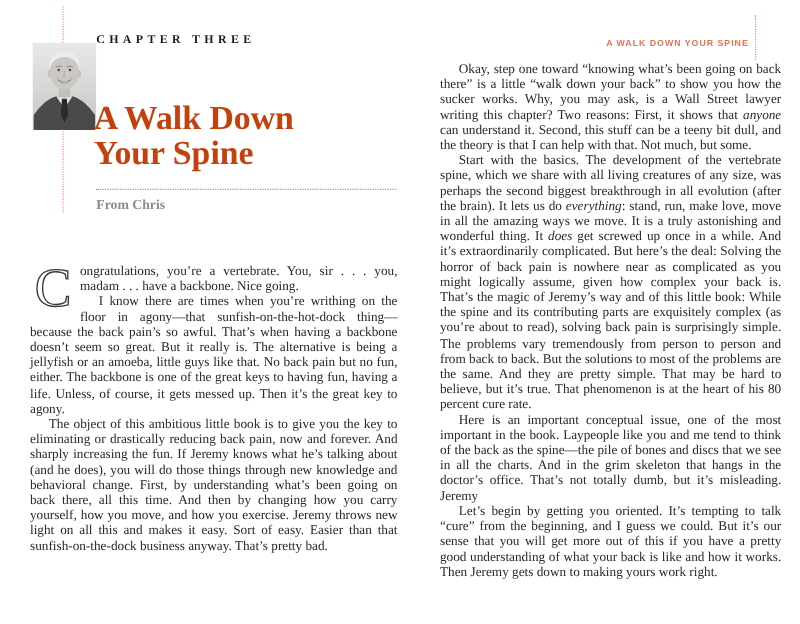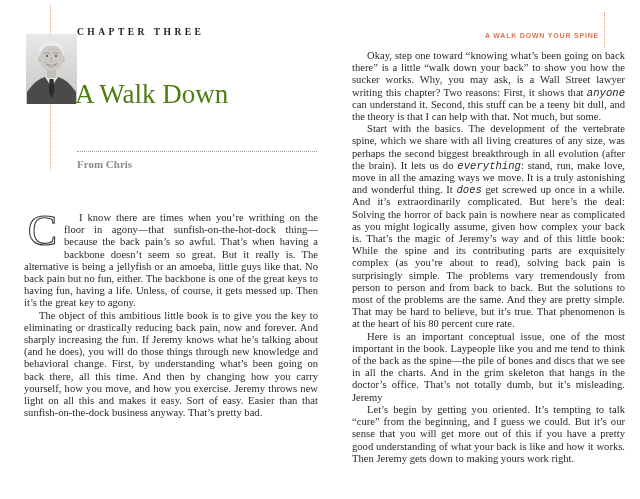--- a/index.html
+++ b/index.html
@@ -41,24 +41,24 @@
     letter-spacing: 3.5px;
     color: #1c1c1c;
     white-space: nowrap;
   }
   .title {
     position: absolute;
     left: 75px;
     top: 80px;
     margin: 0;
     font-family: "Liberation Serif", serif;
-    font-weight: 400;
+    font-weight: 700;
     font-size: 27px;
     line-height: 28px;
-    color: #4d7c0f;
+    color: #c2410c;
   }
   .title span { display: block; }
   .hdotted {
     position: absolute;
     left: 77px;
     top: 151px;
     width: 240px;
     height: 0;
     border-top: 1px dotted #9a9a9a;
   }
@@ -126,21 +126,21 @@
     letter-spacing: 0.5px;
     color: #33291f;
     margin-left: 36px;
   }
   .right-body {
     position: absolute;
     left: 352px;
     top: 50px;
     width: 273px;
   }
-  em { font-style: italic; font-family: Liberation Mono, monospace; }
+  em { font-style: italic; }
 </style>
 </head>
 <body>
 
 <div class="spread">
 
   <section>
 
     <div class="left-rule"></div>
 
@@ -169,32 +169,34 @@
         <path d="M20.5,30 Q25.5,35.5 30.5,30 Q25.5,33 20.5,30 Z" fill="#fdfdfc" stroke="#7a766f" stroke-width="0.6"></path>
         <path d="M19.5,27.5 Q20,29.5 21,30.5" stroke="#aaa6a0" stroke-width="0.6" fill="none"></path>
         <path d="M31.5,27.5 Q31,29.5 30,30.5" stroke="#aaa6a0" stroke-width="0.6" fill="none"></path>
       </svg>
     </div>
 
     <div class="chapter">CHAPTER THREE</div>
 
     <h1 class="title">
       <span>A Walk Down</span>
+      <span>Your Spine</span>
     </h1>
 
     <div class="hdotted"></div>
 
     <div class="byline">From Chris</div>
 
     <div class="body left-body">
       <span class="dropcap">
         <svg viewBox="0 0 37 37" width="37" height="37">
           <text x="18.5" y="32" text-anchor="middle" font-size="44" font-family="Liberation Serif, serif" fill="none" stroke="#3e3a36" stroke-width="1.1">C</text>
         </svg>
       </span>
+      <p class="noindent">ongratulations, you’re a vertebrate. You, sir . . . you, madam . . . have a backbone. Nice going.</p>
       <p>I know there are times when you’re writhing on the floor in agony—that sunfish-on-the-hot-dock thing—because the back pain’s so awful. That’s when having a backbone doesn’t seem so great. But it really is. The alternative is being a jellyfish or an amoeba, little guys like that. No back pain but no fun, either. The backbone is one of the great keys to having fun, having a life. Unless, of course, it gets messed up. Then it’s the great key to agony.</p>
       <p>The object of this ambitious little book is to give you the key to eliminating or drastically reducing back pain, now and forever. And sharply increasing the fun. If Jeremy knows what he’s talking about (and he does), you will do those things through new knowledge and behavioral change. First, by understanding what’s been going on back there, all this time. And then by changing how you carry yourself, how you move, and how you exercise. Jeremy throws new light on all this and makes it easy. Sort of easy. Easier than that sunfish-on-the-dock business anyway. That’s pretty bad.</p>
     </div>
   </section>
 
   <section>
 
     <div class="right-header">
       <span class="runhead">A WALK DOWN YOUR SPINE</span>
     </div>

